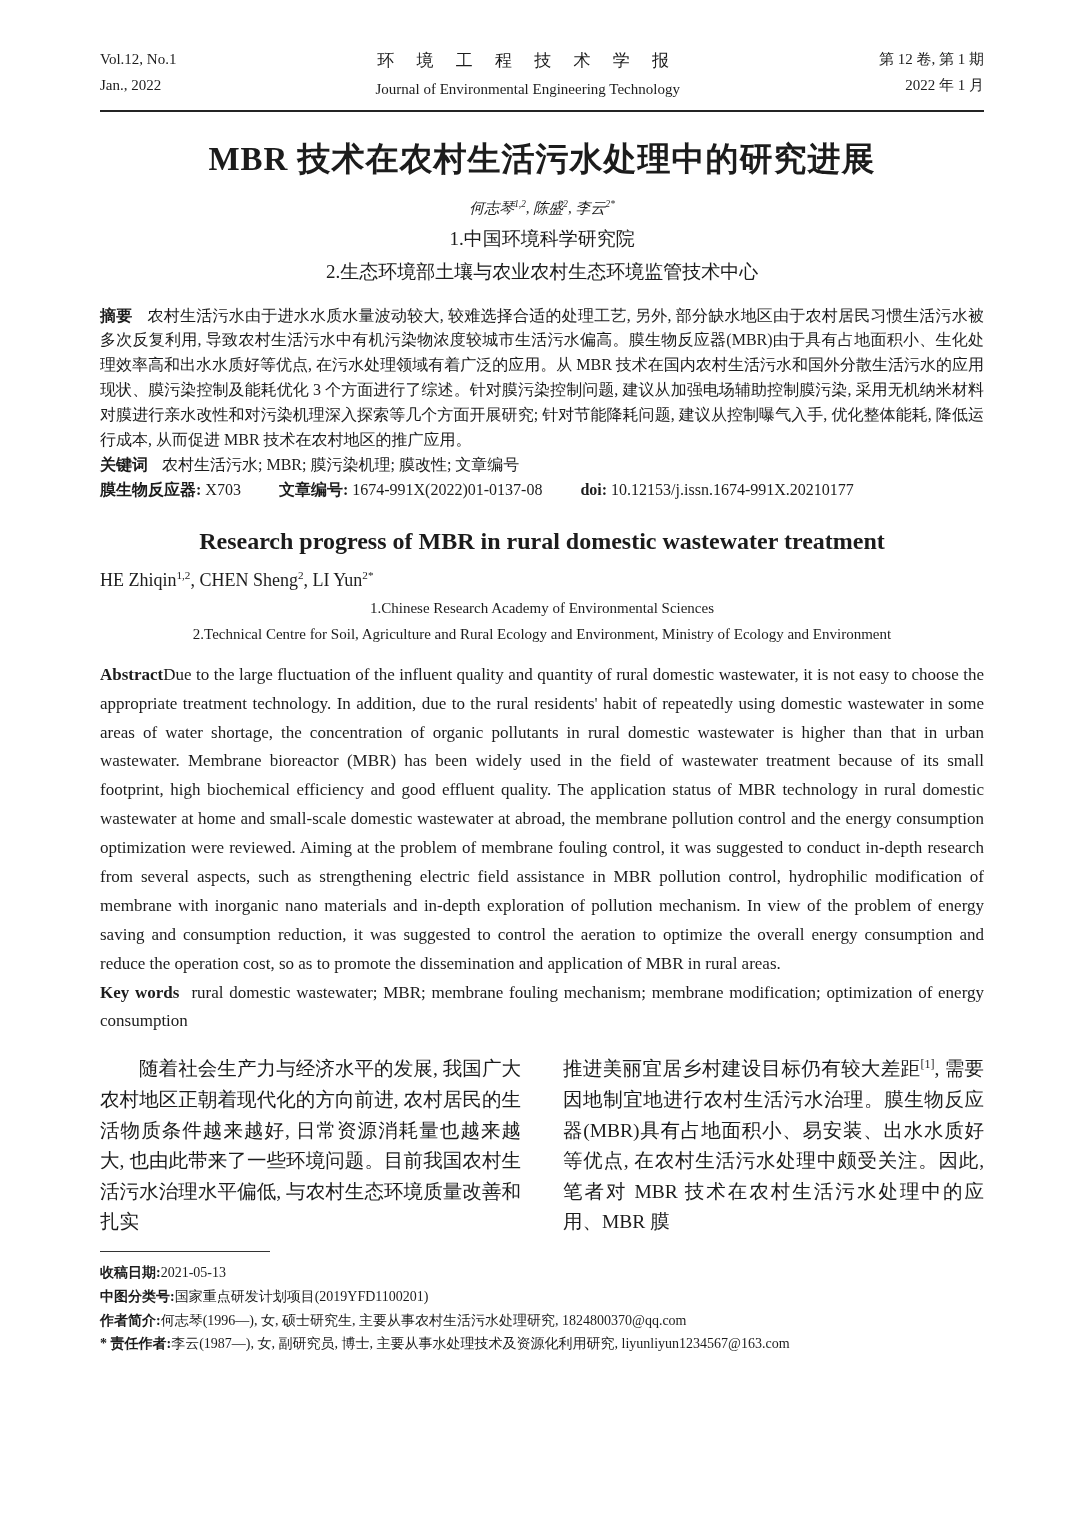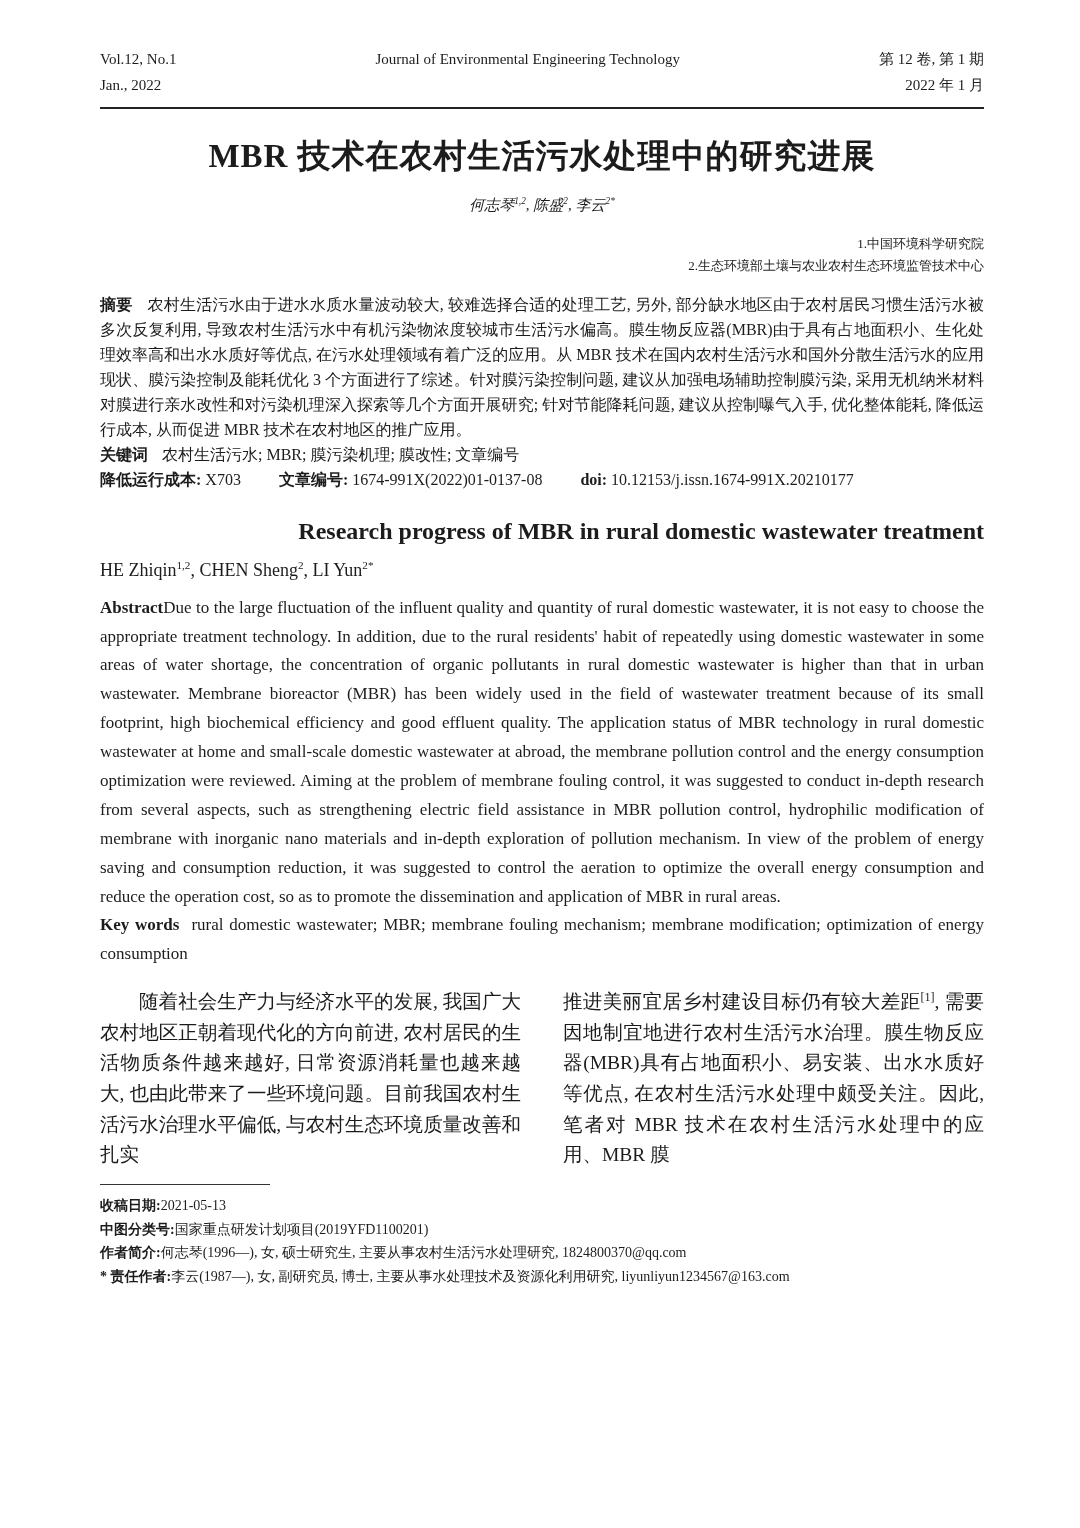--- a/index.html
+++ b/index.html
@@ -22,32 +22,32 @@
   .header-rule { border-bottom:2.5px solid #242424; margin-top:8px; }
 
   
   .citation { margin-top:15px; font-size:13.5px; line-height:1.95; text-align:justify; }
   .citation p { margin:0; }
 
   
   .title-cn { margin:25px 0 0 0; text-align:center; font-size:33px; font-weight:700;
               letter-spacing:1px; }
   .authors-cn { margin-top:17px; text-align:center; font-size:15px; font-style:italic; }
-  .affils-cn { margin-top:18px; text-align:right; font-size:13px; line-height:1.75; }
+  .affils-cn { margin-top:4px; text-align:center; font-size:19px; line-height:1.75; }
 
   
   .abs-cn { margin-top:15px; font-size:16px; line-height:1.56; text-align:justify; }
   .abs-cn .lbl { margin-right:15px; }
   .kw-cn { font-size:16px; line-height:1.56; }
   .kw-cn .lbl { margin-right:14px; }
   .meta-cn { font-size:16px; line-height:1.56; }
   .meta-cn .gap { margin-right:38px; }
 
   
-  .title-en { margin-top:25px; text-align:right; font-size:24px; font-weight:700; }
+  .title-en { margin-top:25px; text-align:center; font-size:24px; font-weight:700; }
   .authors-en { margin-top:15px; text-align:left; font-size:18px; }
   .affils-en { margin-top:5px; text-align:center; font-size:15px; line-height:1.72; }
 
   
   .abs-en { margin-top:13px; font-size:17px; line-height:1.7; text-align:justify; }
   .abs-en .lbl { }
   .kw-en { font-size:17px; line-height:1.7; text-align:justify; }
   .kw-en .lbl { margin-right:12px; }
 
   
@@ -65,20 +65,21 @@
 <body>
 
 <div class="page">
 
   <div class="jheader">
     <div class="hcol-left">
       <div>Vol.12, No.1</div>
       <div>Jan., 2022</div>
     </div>
     <div class="hcol-center">
+      <div class="journal-cn">环 境 工 程 技 术 学 报</div>
       <div>Journal of Environmental Engineering Technology</div>
     </div>
     <div class="hcol-right">
       <div>第 12 卷, 第 1 期</div>
       <div>2022 年 1 月</div>
     </div>
   </div>
   <div class="header-rule"></div>
 
 
@@ -95,29 +96,33 @@
 
   <div class="abs-cn">
     <span class="bold lbl">摘要</span><span>农村生活污水由于进水水质水量波动较大, 较难选择合适的处理工艺, 另外, 部分缺水地区由于农村居民习惯生活污水被多次反复利用, 导致农村生活污水中有机污染物浓度较城市生活污水偏高。膜生物反应器(MBR)由于具有占地面积小、生化处理效率高和出水水质好等优点, 在污水处理领域有着广泛的应用。从 MBR 技术在国内农村生活污水和国外分散生活污水的应用现状、膜污染控制及能耗优化 3 个方面进行了综述。针对膜污染控制问题, 建议从加强电场辅助控制膜污染, 采用无机纳米材料对膜进行亲水改性和对污染机理深入探索等几个方面开展研究; 针对节能降耗问题, 建议从控制曝气入手, 优化整体能耗, 降低运行成本, 从而促进 MBR 技术在农村地区的推广应用。</span>
   </div>
 
   <div class="kw-cn">
     <span class="bold lbl">关键词</span><span>农村生活污水; MBR; 膜污染机理; 膜改性; 文章编号</span>
   </div>
 
   <div class="meta-cn">
-    <span class="bold">降低运行成本: </span><span class="gap">X703</span><span class="bold">文章编号: </span><span class="gap">1674-991X(2022)01-0137-08</span><span class="bold">doi: </span><span>10.12153/j.issn.1674-991X.20210177</span>
+    <span class="bold">膜生物反应器: </span><span class="gap">X703</span><span class="bold">文章编号: </span><span class="gap">1674-991X(2022)01-0137-08</span><span class="bold">doi: </span><span>10.12153/j.issn.1674-991X.20210177</span>
   </div>
 
   <div class="title-en">Research progress of MBR in rural domestic wastewater treatment</div>
 
   <div class="authors-en">
     <span>HE Zhiqin</span><sup>1,2</sup><span>,  </span> <span>CHEN Sheng</span><sup>2</sup><span>,  </span> <span>LI Yun</span><sup>2*</sup>
   </div>
 
+  <div class="affils-en">
+    <div>1.Chinese Research Academy of Environmental Sciences</div>
+    <div>2.Technical Centre for Soil, Agriculture and Rural Ecology and Environment, Ministry of Ecology and Environment</div>
+  </div>
 
   <div class="abs-en">
     <span class="bold lbl">Abstract</span><span>Due to the large fluctuation of the influent quality and quantity of rural domestic wastewater, it is not easy to choose the appropriate treatment technology. In addition, due to the rural residents' habit of repeatedly using domestic wastewater in some areas of water shortage, the concentration of organic pollutants in rural domestic wastewater is higher than that in urban wastewater. Membrane bioreactor (MBR) has been widely used in the field of wastewater treatment because of its small footprint, high biochemical efficiency and good effluent quality. The application status of MBR technology in rural domestic wastewater at home and small-scale domestic wastewater at abroad, the membrane pollution control and the energy consumption optimization were reviewed. Aiming at the problem of membrane fouling control, it was suggested to conduct in-depth research from several aspects, such as strengthening electric field assistance in MBR pollution control, hydrophilic modification of membrane with inorganic nano materials and in-depth exploration of pollution mechanism. In view of the problem of energy saving and consumption reduction, it was suggested to control the aeration to optimize the overall energy consumption and reduce the operation cost, so as to promote the dissemination and application of MBR in rural areas.</span>
   </div>
 
   <div class="kw-en">
     <span class="bold lbl">Key words</span><span>rural domestic wastewater; MBR; membrane fouling mechanism; membrane modification; optimization of energy consumption</span>
   </div>
 
   <div class="body-cols">

